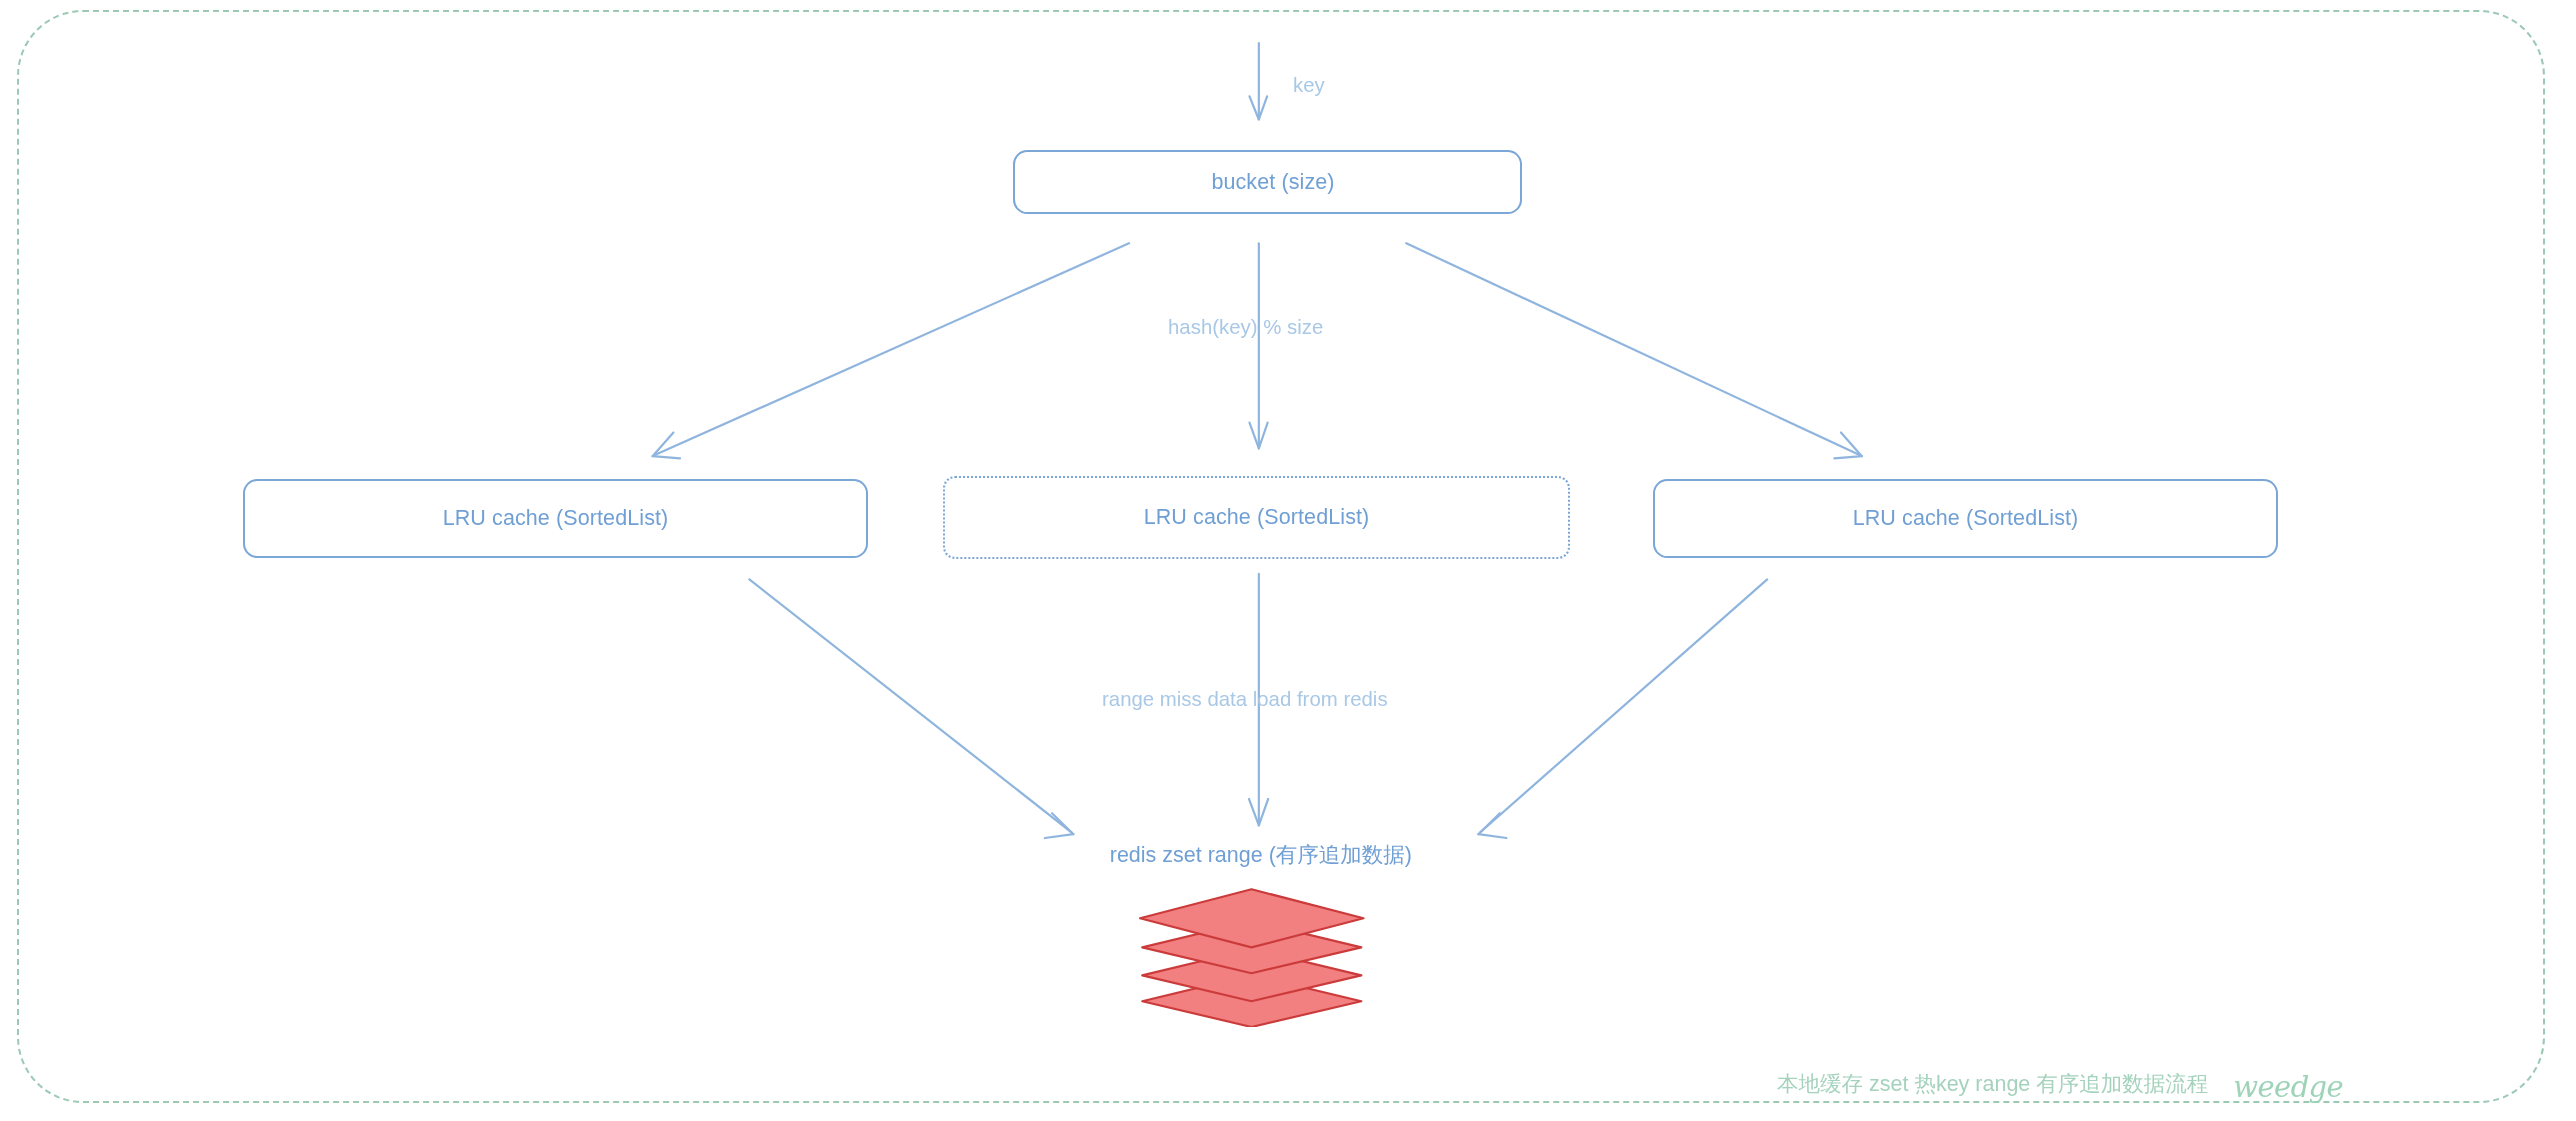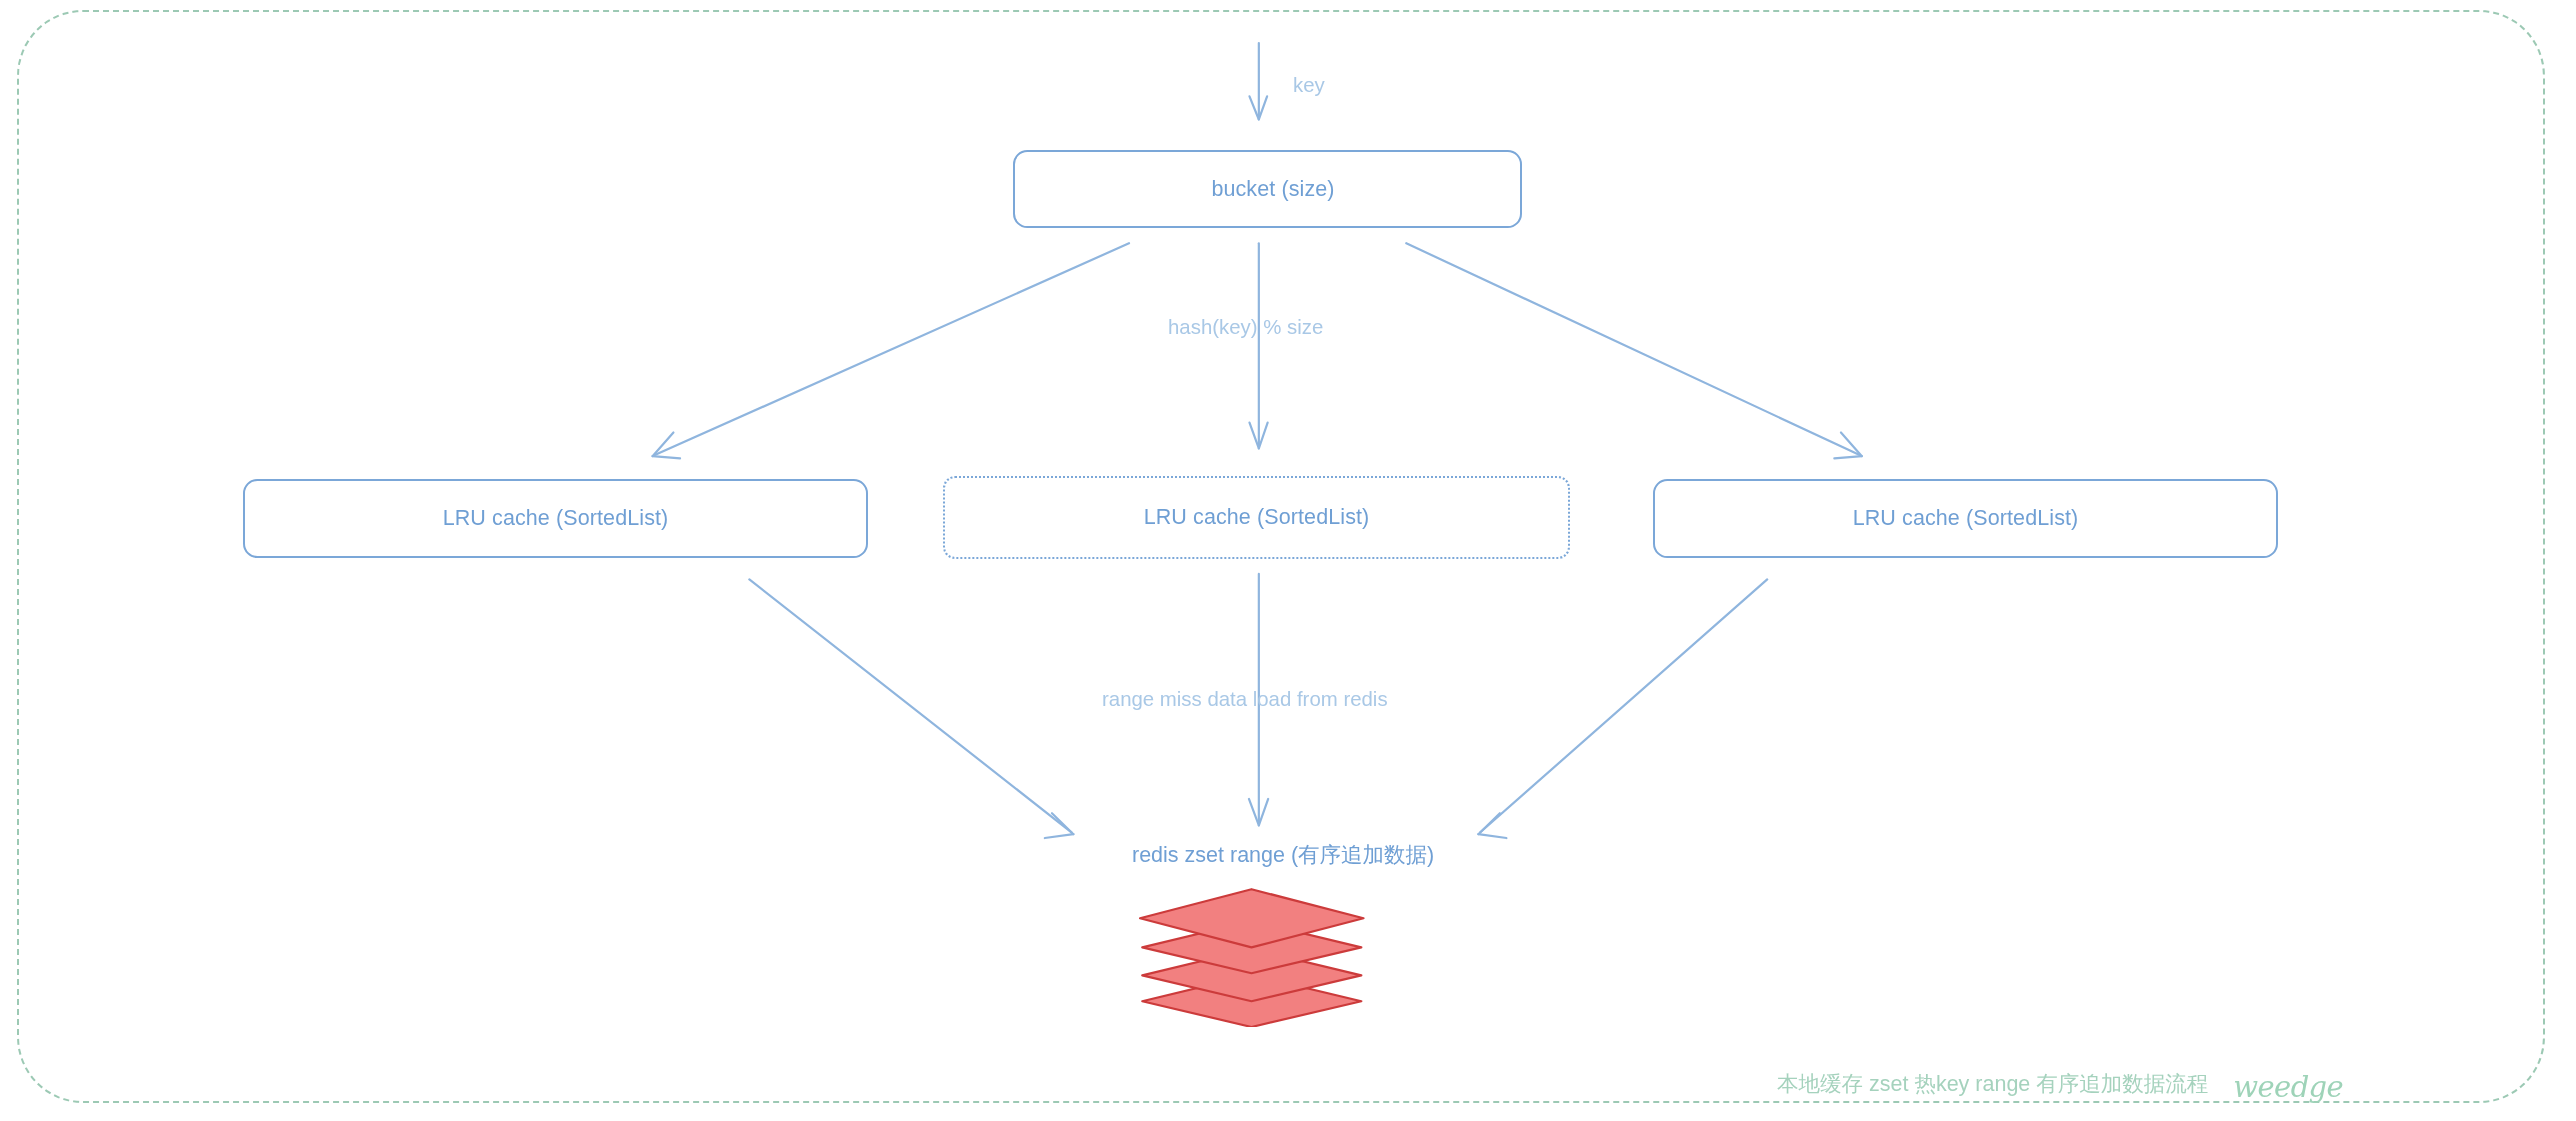--- a/index.html
+++ b/index.html
@@ -61,21 +61,21 @@
     font-size: 21.5px;
     color: #6f9fd4;
     letter-spacing: 0.1px;
     white-space: nowrap;
   }
   
   #node-bucket {
     left: 1013px;
     top: 150px;
     width: 509px;
-    height: 78px;
+    height: 64px;
     padding-left: 11px;
   }
   
   #node-lru-left {
     left: 243px;
     top: 479px;
     width: 625px;
     height: 79px;
   }
   #node-lru-middle {
@@ -106,24 +106,24 @@
     left: 1168px;
     top: 316px;
   }
   #label-rangemiss {
     left: 1102px;
     top: 688px;
   }
   
   #node-redis-text {
     position: absolute;
-    left: 1132px;
+    left: 1104px;
     top: 840px;
     width: 308px;
-    text-align: left;
+    text-align: right;
     font-size: 21.5px;
     color: #6f9fd4;
     white-space: nowrap;
   }
   
   #icon-stack {
     position: absolute;
     left: 1136px;
     top: 887px;
     width: 231px;

